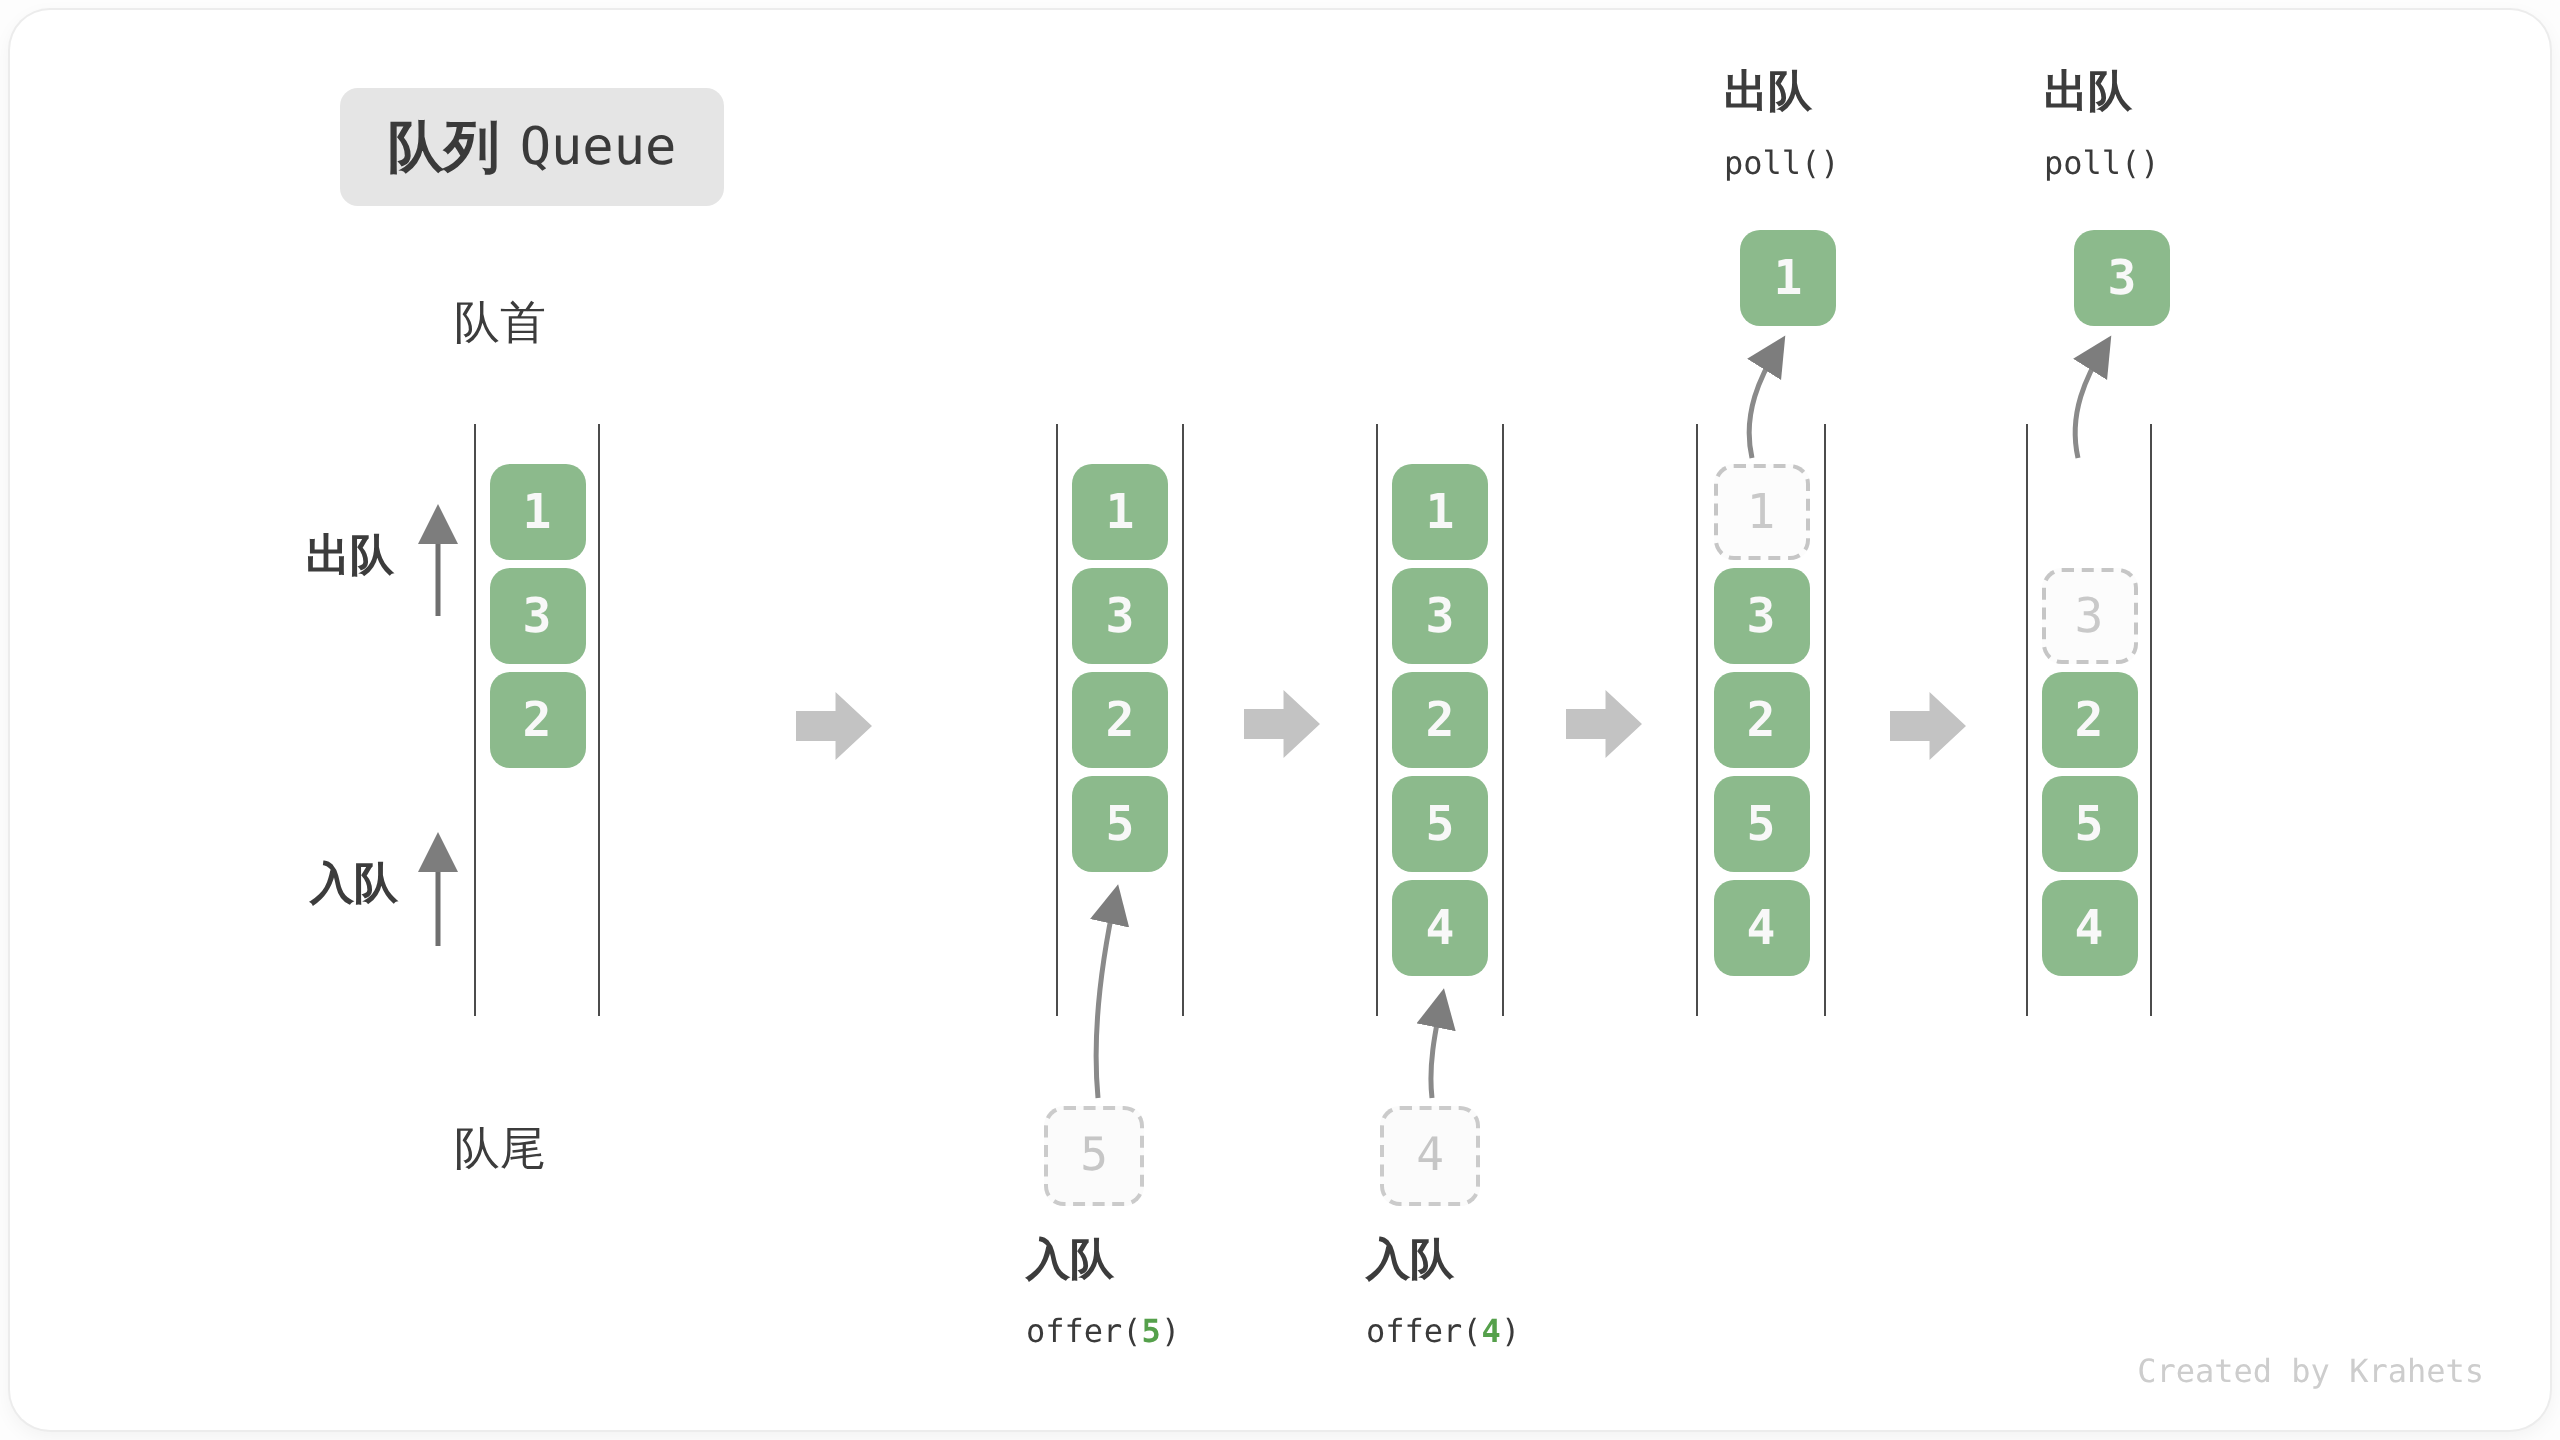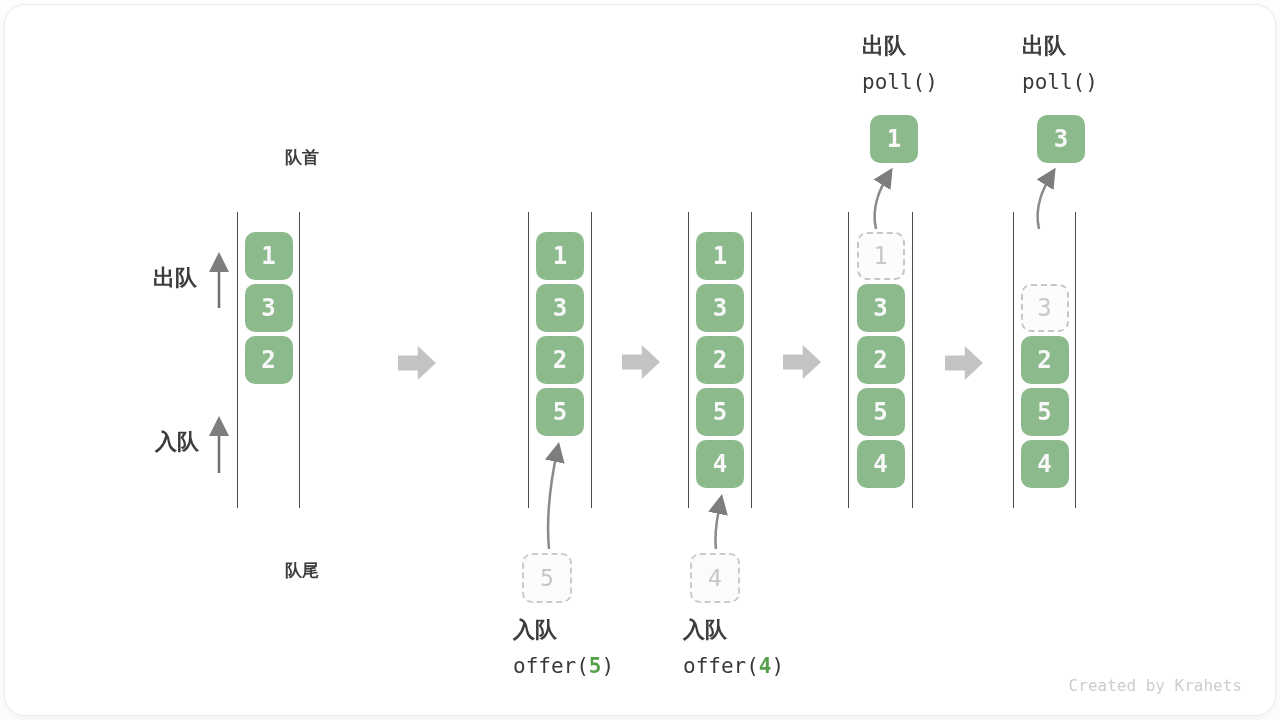--- a/index.html
+++ b/index.html
@@ -11,21 +11,21 @@
     overflow:hidden;
   }
   
   .title-badge{
     position:absolute;left:165px;top:39px;width:192px;height:59px;
     background:#e5e5e5;border-radius:9px;display:flex;align-items:center;justify-content:center;gap:10px;
   }
   .title-badge .zh{font-size:28px;font-weight:bold;color:#3a3a3a;}
   .title-badge .en{font-size:26px;font-family:"DejaVu Sans Mono",monospace;color:#3a3a3a;}
   
-  .front-label,.rear-label{position:absolute;left:222px;width:92px;text-align:right;font-size:17px;font-weight:bold;}
+  .front-label,.rear-label{position:absolute;left:222px;width:92px;text-align:left;font-size:23px;font-weight:normal;}
   .front-label{top:141px;}
   .rear-label{top:554px;}
   
   .side-label{position:absolute;font-size:22px;font-weight:bold;color:#3c3c3c;}
   .side-dequeue{left:148px;top:258px;}
   .side-enqueue{left:150px;top:422px;}
   
   .queue{
     position:absolute;top:207px;height:296px;
     border-left:1.5px solid #4c4c4c;border-right:1.5px solid #4c4c4c;
@@ -59,21 +59,21 @@
     position:absolute;width:50px;height:50px;box-sizing:border-box;
     border:2px dashed #cbcbcb;border-radius:10px;background:#fbfbfb;
     display:flex;align-items:center;justify-content:center;
     font-family:"DejaVu Sans Mono",monospace;font-size:23px;color:#c6c6c6;
   }
   .pb1{left:517px;top:548px;}
   .pb2{left:685px;top:548px;}
   
   .op-label{position:absolute;}
   .op-label .zh{font-size:22px;font-weight:bold;color:#3c3c3c;line-height:30px;}
-  .op-label .code{font-family:"DejaVu Sans Mono",monospace;font-size:21px;color:#3a3a3a;line-height:30px;margin-top:6px;}
+  .op-label .code{font-family:"DejaVu Sans Mono",monospace;font-size:16px;color:#3a3a3a;line-height:30px;margin-top:6px;}
   .op-label .code .val{color:var(--accent-green,#55a04b);font-weight:bold;}
   .enq1{left:508px;top:610px;}
   .enq2{left:678px;top:610px;}
   .deq1{left:857px;top:26px;}
   .deq2{left:1017px;top:26px;}
   
   .barrow{
     position:absolute;width:38px;height:34px;background:#c3c3c3;
     clip-path:polygon(0 28%,52% 28%,52% 0,100% 50%,52% 100%,52% 72%,0 72%);
   }
@@ -87,20 +87,24 @@
   .credit{
     position:absolute;right:33px;top:671px;
     font-family:"DejaVu Sans Mono",monospace;font-size:16px;color:#cdcdcd;
   }
 </style>
 </head>
 <body>
 
 <div class="stage">
 
+  <div class="title-badge">
+    <span class="zh">队列</span>
+    <span class="en">Queue</span>
+  </div>
 
   <div class="front-label">队首</div>
   <div class="rear-label">队尾</div>
 
   <div class="side-label side-dequeue">出队</div>
   <div class="side-label side-enqueue">入队</div>
 
   <div class="queue q1">
       <div class="slot solid" style="top: 20px;">1</div>
       <div class="slot solid" style="top: 72px;">3</div>

